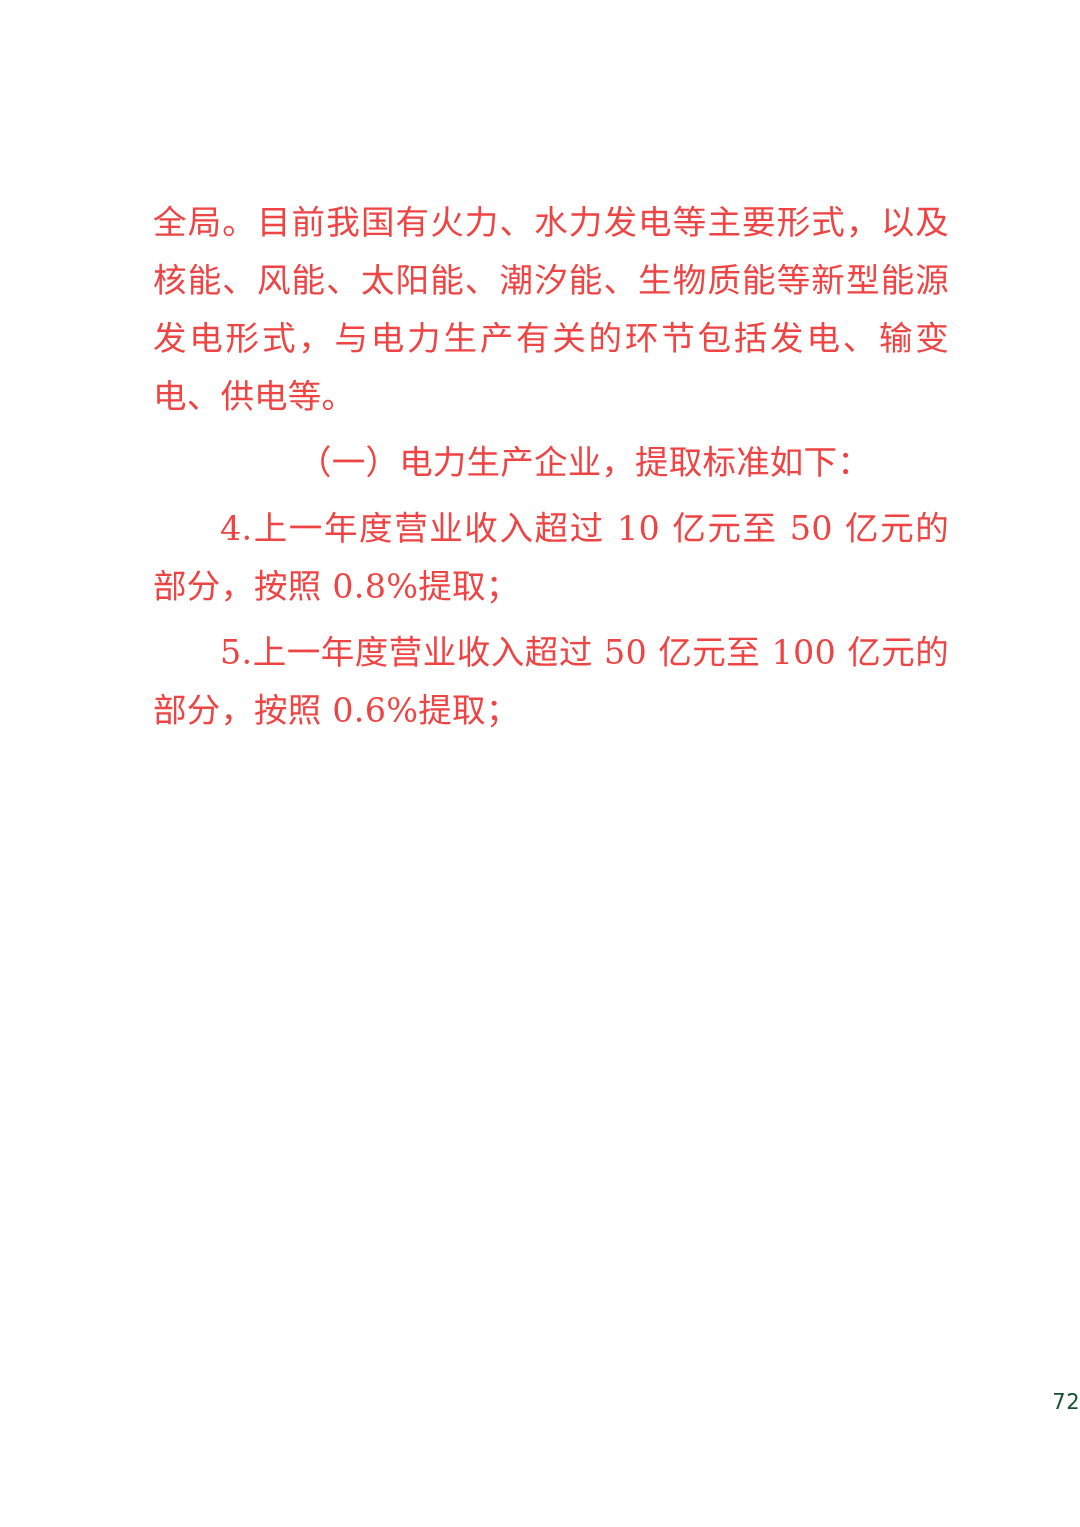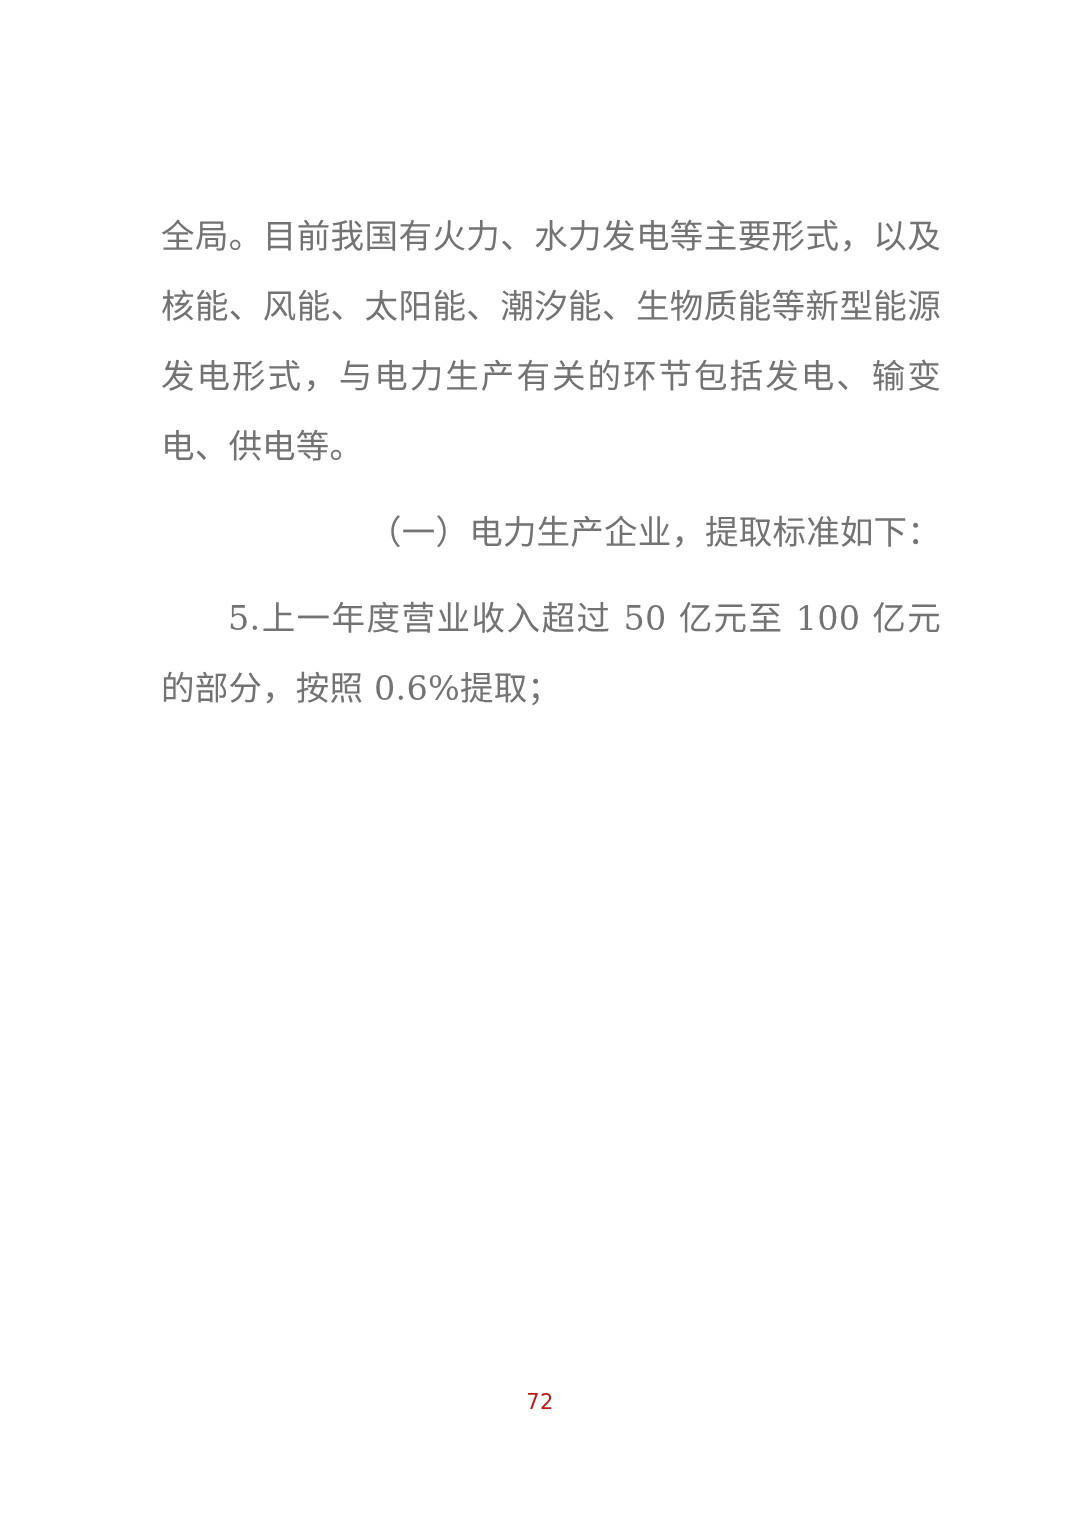--- a/index.html
+++ b/index.html
@@ -26,28 +26,28 @@
 
   .text-body {
     position: absolute;
     left: 145px;
     top: 186px;
     width: 812px;
   }
 
   
   .para {
-    margin: 16px;
+    margin: 8px;
     font-size: 33.5px;
-    line-height: 70px;
+    line-height: 58px;
     text-align: justify;
     text-justify: inter-ideograph;
     letter-spacing: 0.2px;
     font-weight: 400;
-    color: #737373;
+    color: #ef4444;
     -webkit-font-smoothing: antialiased;
   }
 
   
   .para.cont {
     text-indent: 0;
   }
 
   
   .para.indent {
@@ -57,62 +57,63 @@
   
   .para.article {
     font-weight: 700;
     text-indent: 2em;
     letter-spacing: -0.2px;
   }
 
   
   .para.subhead {
     text-indent: 2em;
-    text-align: right;
+    text-align: center;
   }
 
   
   .para.item {
     text-indent: 2em;
   }
 
   .para.item.short {
     text-align: left;
   }
 
   
   .page-number {
     position: absolute;
     left: 0;
     right: 0;
     top: 1389px;
-    text-align: center;
+    text-align: right;
     font-size: 21px;
     line-height: 26px;
-    color: #b91c1c;
+    color: #14532d;
     font-family: "DejaVu Sans", "Liberation Sans", sans-serif;
     letter-spacing: 0.5px;
   }
 </style>
 </head>
 <body>
 
 <div class="page">
 
   <div class="text-body">
 
     <p class="para cont">全局。目前我国有火力、水力发电等主要形式，以及核能、风能、太阳能、潮汐能、生物质能等新型能源发电形式，与电力生产有关的环节包括发电、输变电、供电等。</p>
 
 
 
     <p class="para subhead">（一）电力生产企业，提取标准如下：</p>
 
 
 
 
+    <p class="para item">4.上一年度营业收入超过 10 亿元至 50 亿元的部分，按照 0.8%提取；</p>
 
     <p class="para item">5.上一年度营业收入超过 50 亿元至 100 亿元的部分，按照 0.6%提取；</p>
 
   </div>
 
   <div class="page-number">72</div>
 
 </div>
 
 </body></html>

